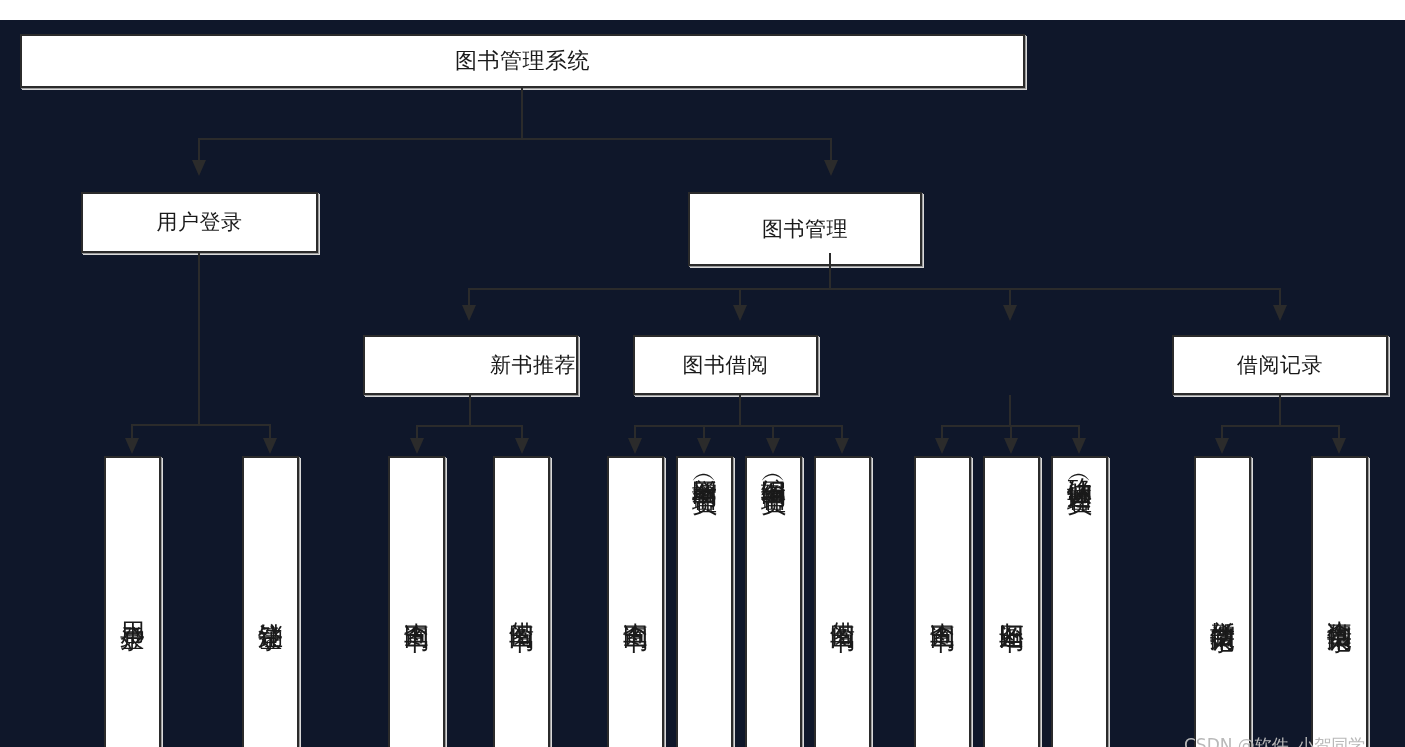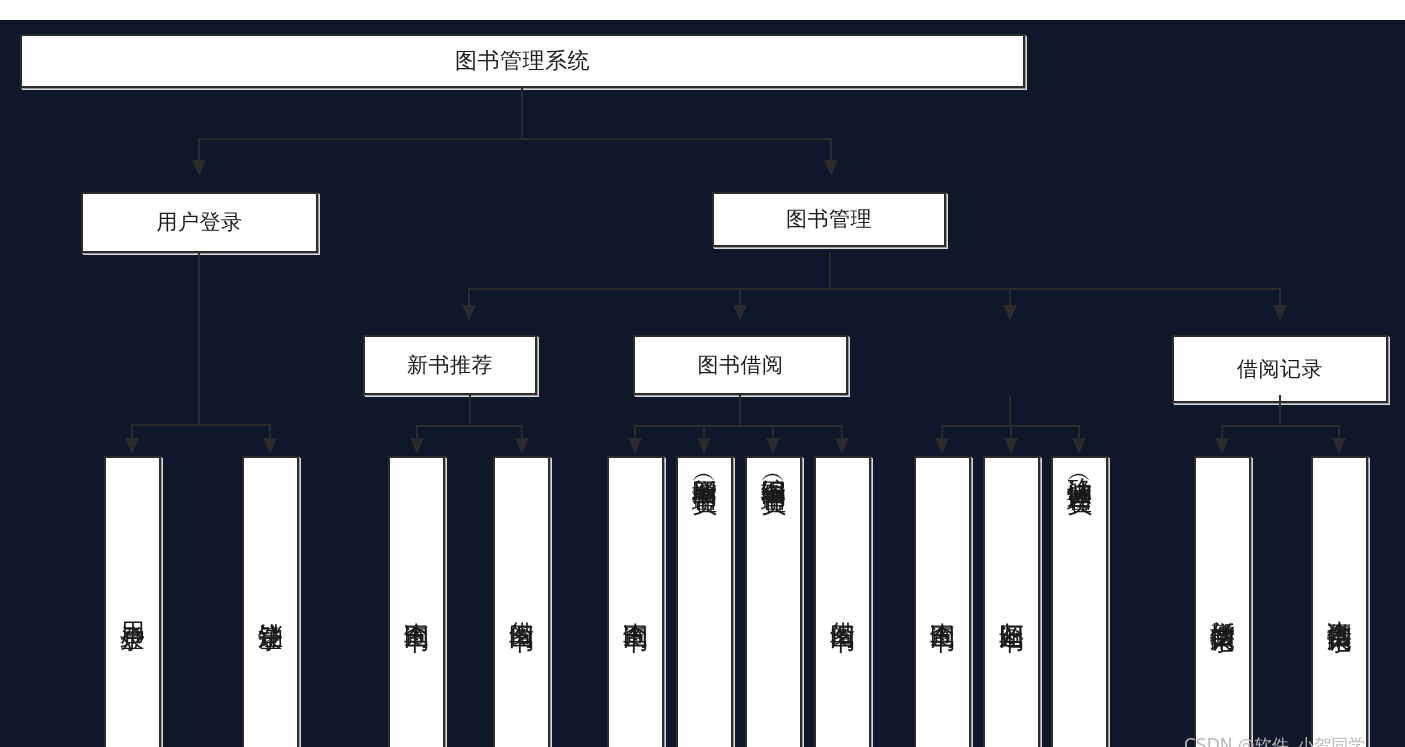--- a/index.html
+++ b/index.html
@@ -96,21 +96,21 @@
   <div class="hline" style="left:198px; top:118px; width:634px; height:2px;"></div>
   <div class="vline" style="left:198px; top:118px; width:2px; height:24px;"></div>
   <div class="arrow" style="left:192px; top:140px;"></div>
   <div class="vline" style="left:830px; top:118px; width:2px; height:24px;"></div>
   <div class="arrow" style="left:824px; top:140px;"></div>
 
   <div class="node horiz shadowed" style="left:81px; top:172px; width:237px; height:61px;">
     <span class="label">用户登录</span>
   </div>
 
-  <div class="node horiz shadowed" style="left:712px; top:172px; width:234px; height:55px;">
+  <div class="node horiz shadowed" style="left:688px; top:172px; width:234px; height:74px;">
     <span class="label">图书管理</span>
   </div>
 
   <div class="vline" style="left:198px; top:233px; width:2px; height:172px;"></div>
   <div class="hline" style="left:131px; top:404px; width:138px; height:2px;"></div>
   <div class="vline" style="left:131px; top:404px; width:2px; height:15px;"></div>
   <div class="arrow" style="left:125px; top:418px;"></div>
   <div class="vline" style="left:269px; top:404px; width:2px; height:15px;"></div>
   <div class="arrow" style="left:263px; top:418px;"></div>
 
@@ -118,27 +118,27 @@
   <div class="hline" style="left:468px; top:268px; width:813px; height:2px;"></div>
   <div class="vline" style="left:468px; top:268px; width:2px; height:18px;"></div>
   <div class="arrow" style="left:462px; top:285px;"></div>
   <div class="vline" style="left:739px; top:268px; width:2px; height:18px;"></div>
   <div class="arrow" style="left:733px; top:285px;"></div>
   <div class="vline" style="left:1009px; top:268px; width:2px; height:18px;"></div>
   <div class="arrow" style="left:1003px; top:285px;"></div>
   <div class="vline" style="left:1279px; top:268px; width:2px; height:18px;"></div>
   <div class="arrow" style="left:1273px; top:285px;"></div>
 
-  <div class="node horiz shadowed" style="left:363px; top:315px; width:174px; height:60px;">
+  <div class="node horiz shadowed" style="left:363px; top:315px; width:215px; height:60px;justify-content:flex-end;">
     <span class="label">新书推荐</span>
   </div>
-  <div class="node horiz shadowed" style="left:633px; top:315px; width:215px; height:60px;">
+  <div class="node horiz shadowed" style="left:633px; top:315px; width:185px; height:60px;">
     <span class="label">图书借阅</span>
   </div>
-  <div class="node horiz shadowed" style="left:1172px; top:315px; width:216px; height:68px;">
+  <div class="node horiz shadowed" style="left:1172px; top:315px; width:216px; height:60px;">
     <span class="label">借阅记录</span>
   </div>
 
   <div class="vline" style="left:469px; top:375px; width:2px; height:31px;"></div>
   <div class="hline" style="left:416px; top:405px; width:107px; height:2px;"></div>
   <div class="vline" style="left:416px; top:405px; width:2px; height:14px;"></div>
   <div class="arrow" style="left:410px; top:418px;"></div>
   <div class="vline" style="left:521px; top:405px; width:2px; height:14px;"></div>
   <div class="arrow" style="left:515px; top:418px;"></div>
 

